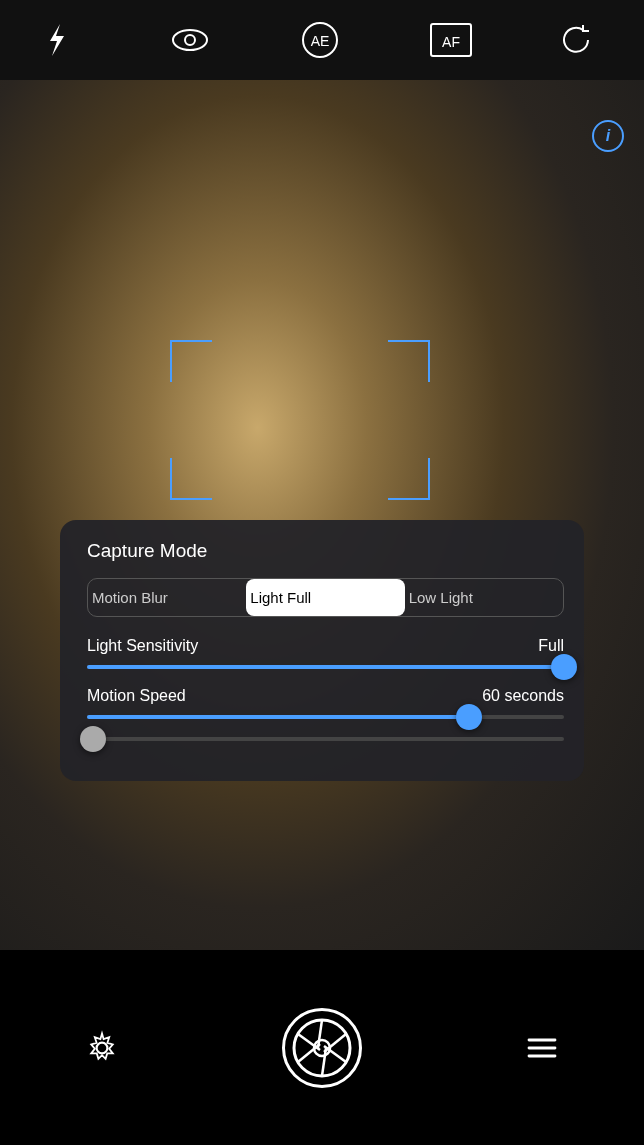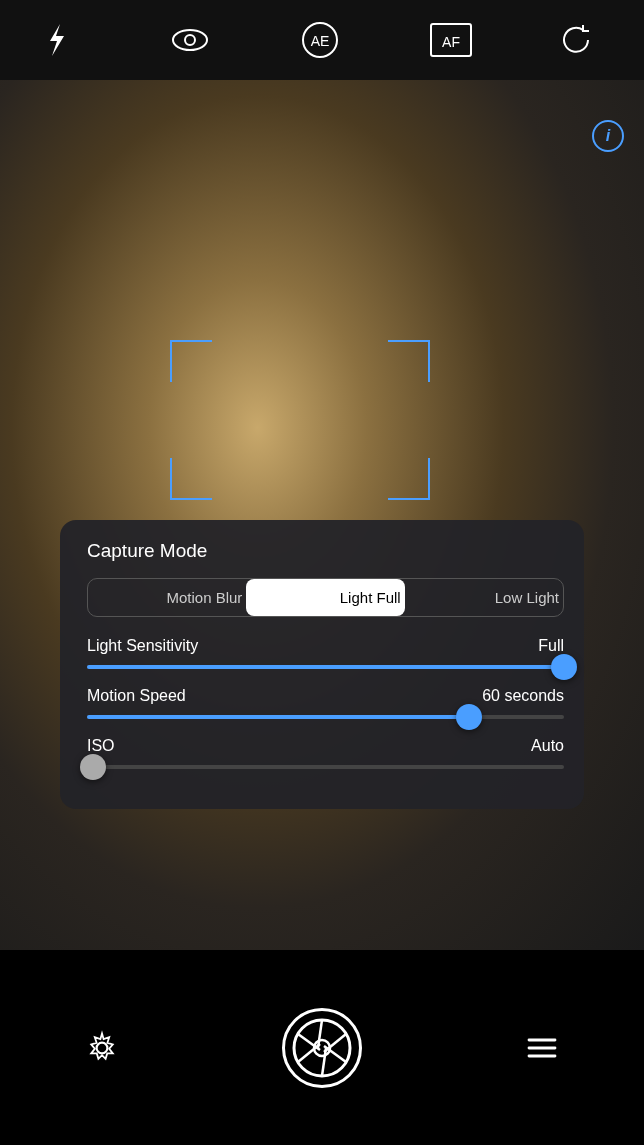--- a/index.html
+++ b/index.html
@@ -152,21 +152,21 @@
       display: flex;
       border: 1.5px solid #555;
       border-radius: 10px;
       overflow: hidden;
       margin-bottom: 20px;
     }
 
     .mode-tab {
       flex: 1;
       padding: 10px 4px;
-      text-align: right;
+      text-align: left;
       font-size: 15px;
       color: #ccc;
       cursor: pointer;
       background: transparent;
       border: none;
       outline: none;
     }
 
     .mode-tab.active {
       background: #fff;
@@ -346,24 +346,20 @@
         <span class="slider-label">Motion Speed</span>
         <span class="slider-value">60 seconds</span>
       </div>
       <div class="slider-track">
         <div class="slider-fill" style="width: 80%"></div>
         <div class="slider-thumb" style="left: 80%"></div>
       </div>
     </div>
 
     <div class="slider-row" style="margin-top:18px;">
-      <div class="slider-header">
-        <span class="slider-label">ISO</span>
-        <span class="slider-value">Auto</span>
-      </div>
       <div class="slider-track">
         <div class="slider-fill" style="width: 6px"></div>
         <div class="slider-thumb slider-thumb-gray" style="left: 6px"></div>
       </div>
     </div>
   </div>
 
 </div>
 
 <div class="bottom-toolbar">

